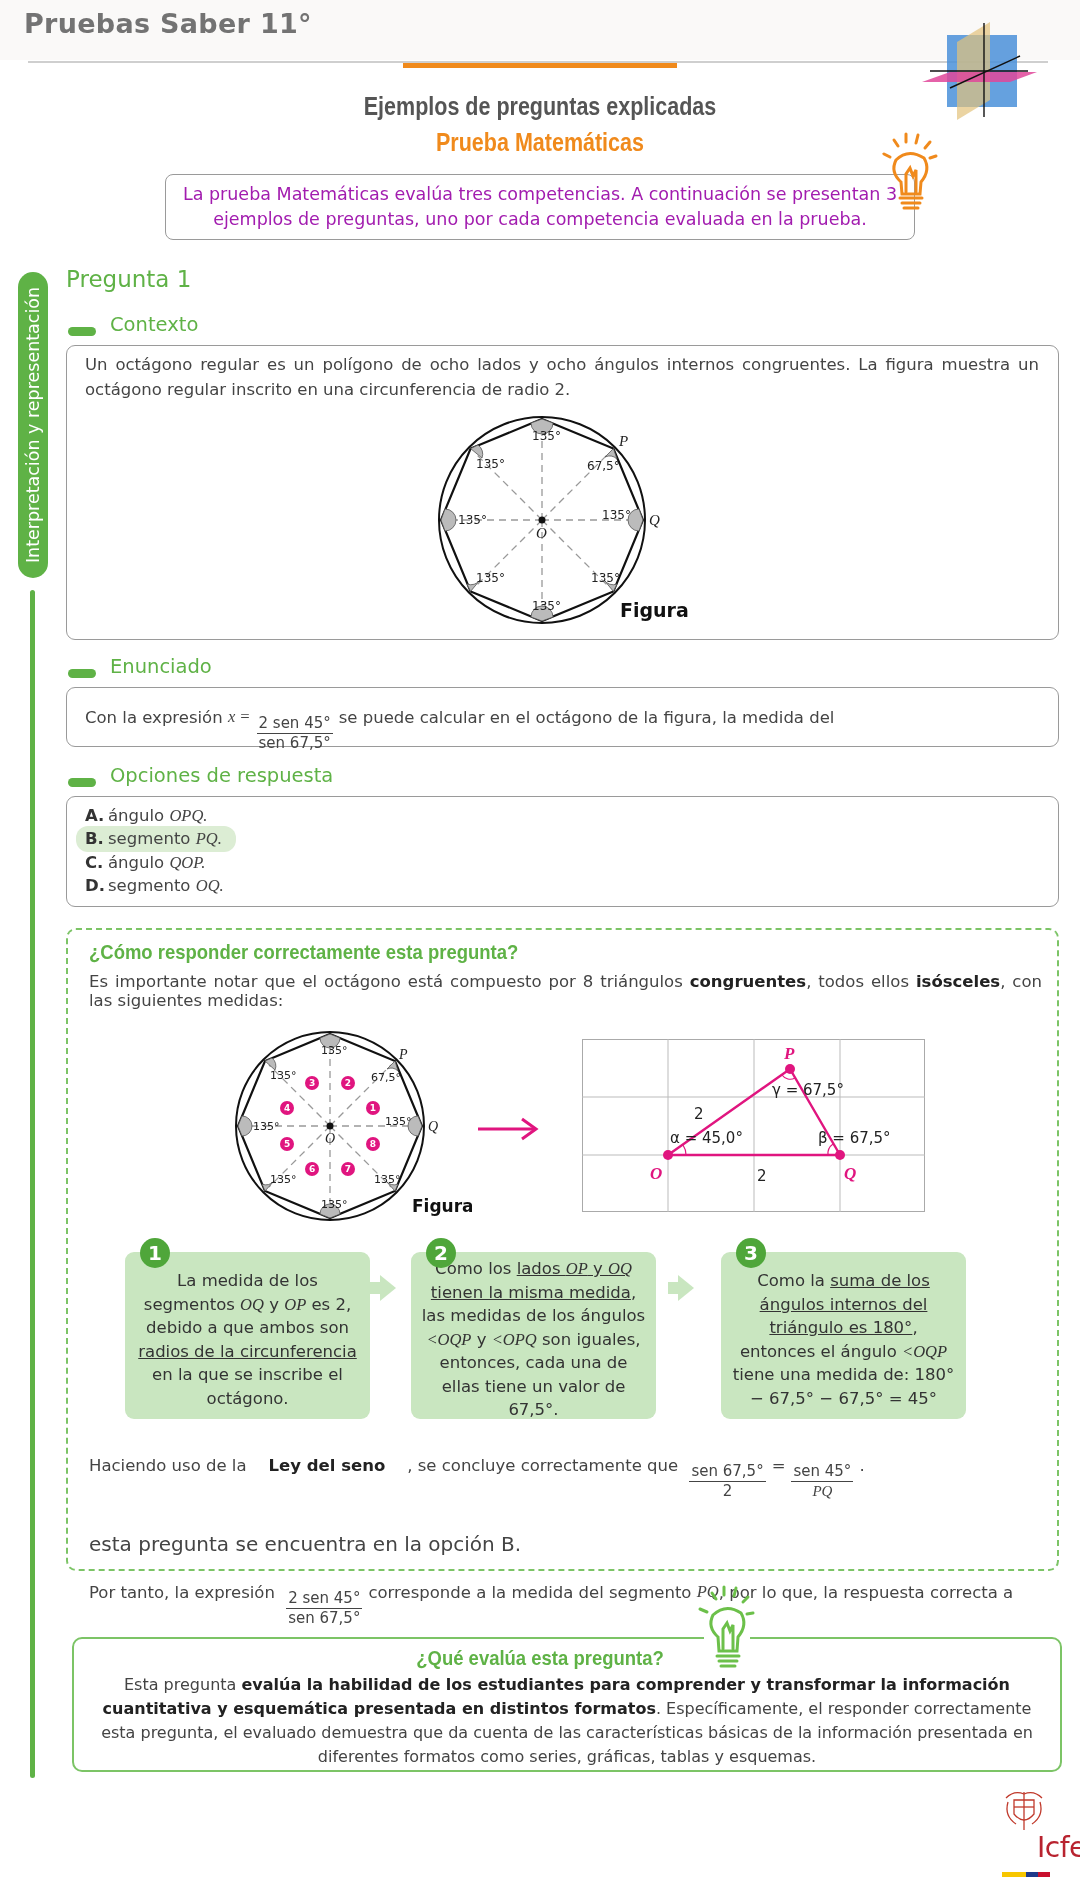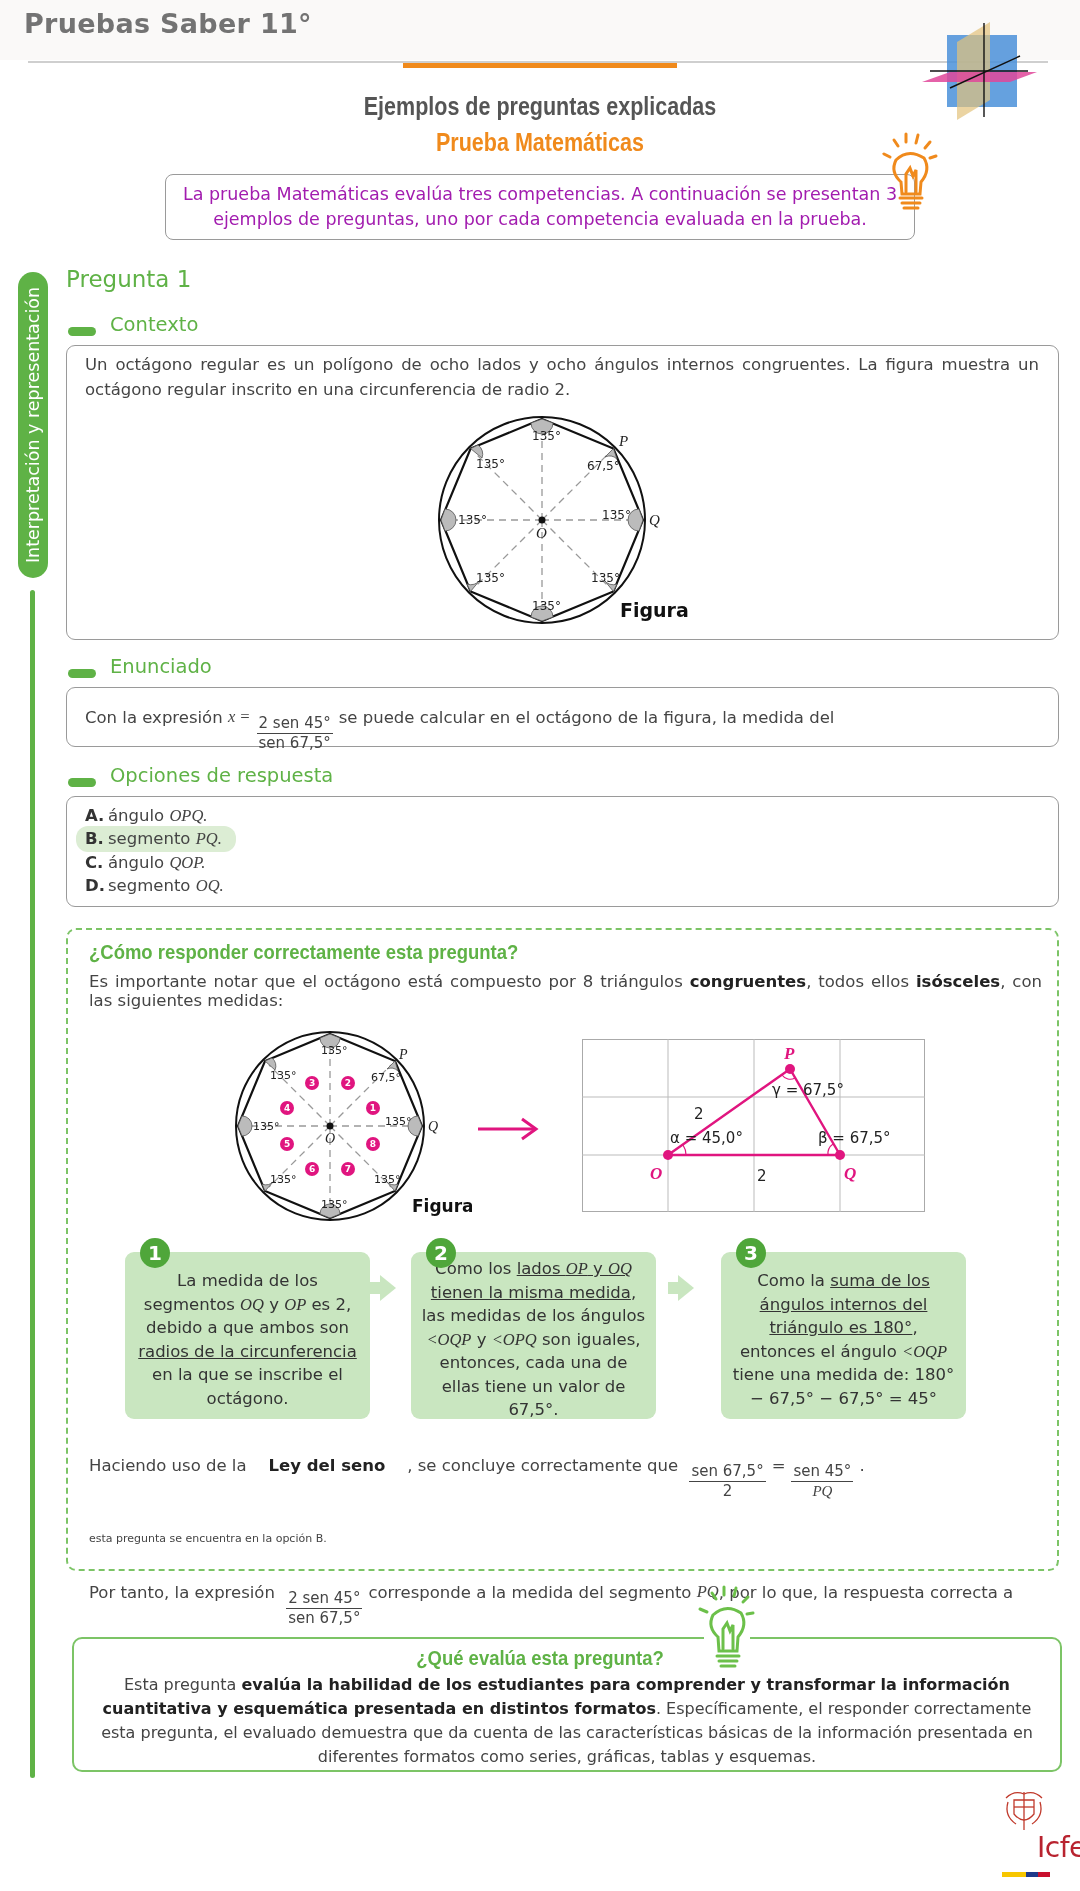--- a/index.html
+++ b/index.html
@@ -55,21 +55,21 @@
 
   .step { width:245px; height:167px; background:#c9e6c0; border-radius:9px; display:flex; align-items:center; justify-content:center; text-align:center; font-size:16.5px; line-height:23.5px; color:#333; padding:8px 10px 0; }
   .step u { text-decoration: underline; }
   .step-num { width:30px; height:30px; border-radius:50%; background:#4fa63a; color:#fff; font-weight:bold; font-size:20px; display:flex; align-items:center; justify-content:center; }
   .step-arrow { width:0; height:0; border-top:13px solid transparent; border-bottom:13px solid transparent; border-left:16px solid #c9e6c0; }
   .step-arrow-stem { width:12px; height:12px; background:#c9e6c0; }
 
   .law-row { left:89px; top:1440px; height:50px; display:flex; align-items:center; font-size:16.5px; color:#444; }
   .law-row b { color:#222; margin:0 22px; }
   .therefore-row { left:89px; top:1567px; height:50px; display:flex; align-items:center; font-size:16.5px; color:#444; width:955px; }
-  .therefore-2 { left:89px; top:1532px; font-size:11px; color:#444; }
+  .therefore-2 { left:89px; top:1532px; font-size:20px; color:#444; }
 
   
   .eval-box { left:72px; top:1637px; width:990px; height:135px; border:2px solid #7cc466; border-radius:10px; background:#fff; }
   .eval-title { left:0; width:1080px; top:1646px; text-align:center; font-family:"Liberation Sans",sans-serif; font-weight:bold; font-size:21px; color:#5fb246; transform:scaleX(0.88); }
   .eval-text { left:92px; top:1673px; width:950px; text-align:center; font-size:16px; line-height:24px; color:#444; }
   .eval-text b { color:#222; }
 
   .logo-text { left:989px; top:1831px; font-family:"DejaVu Sans",sans-serif; font-size:28px; color:#b8232f; letter-spacing:-0.5px;margin-left:48px; }
   .flag { left:1002px; top:1872px; height:5px; width:48px; display:flex; }
   .flag span { flex:1; }

